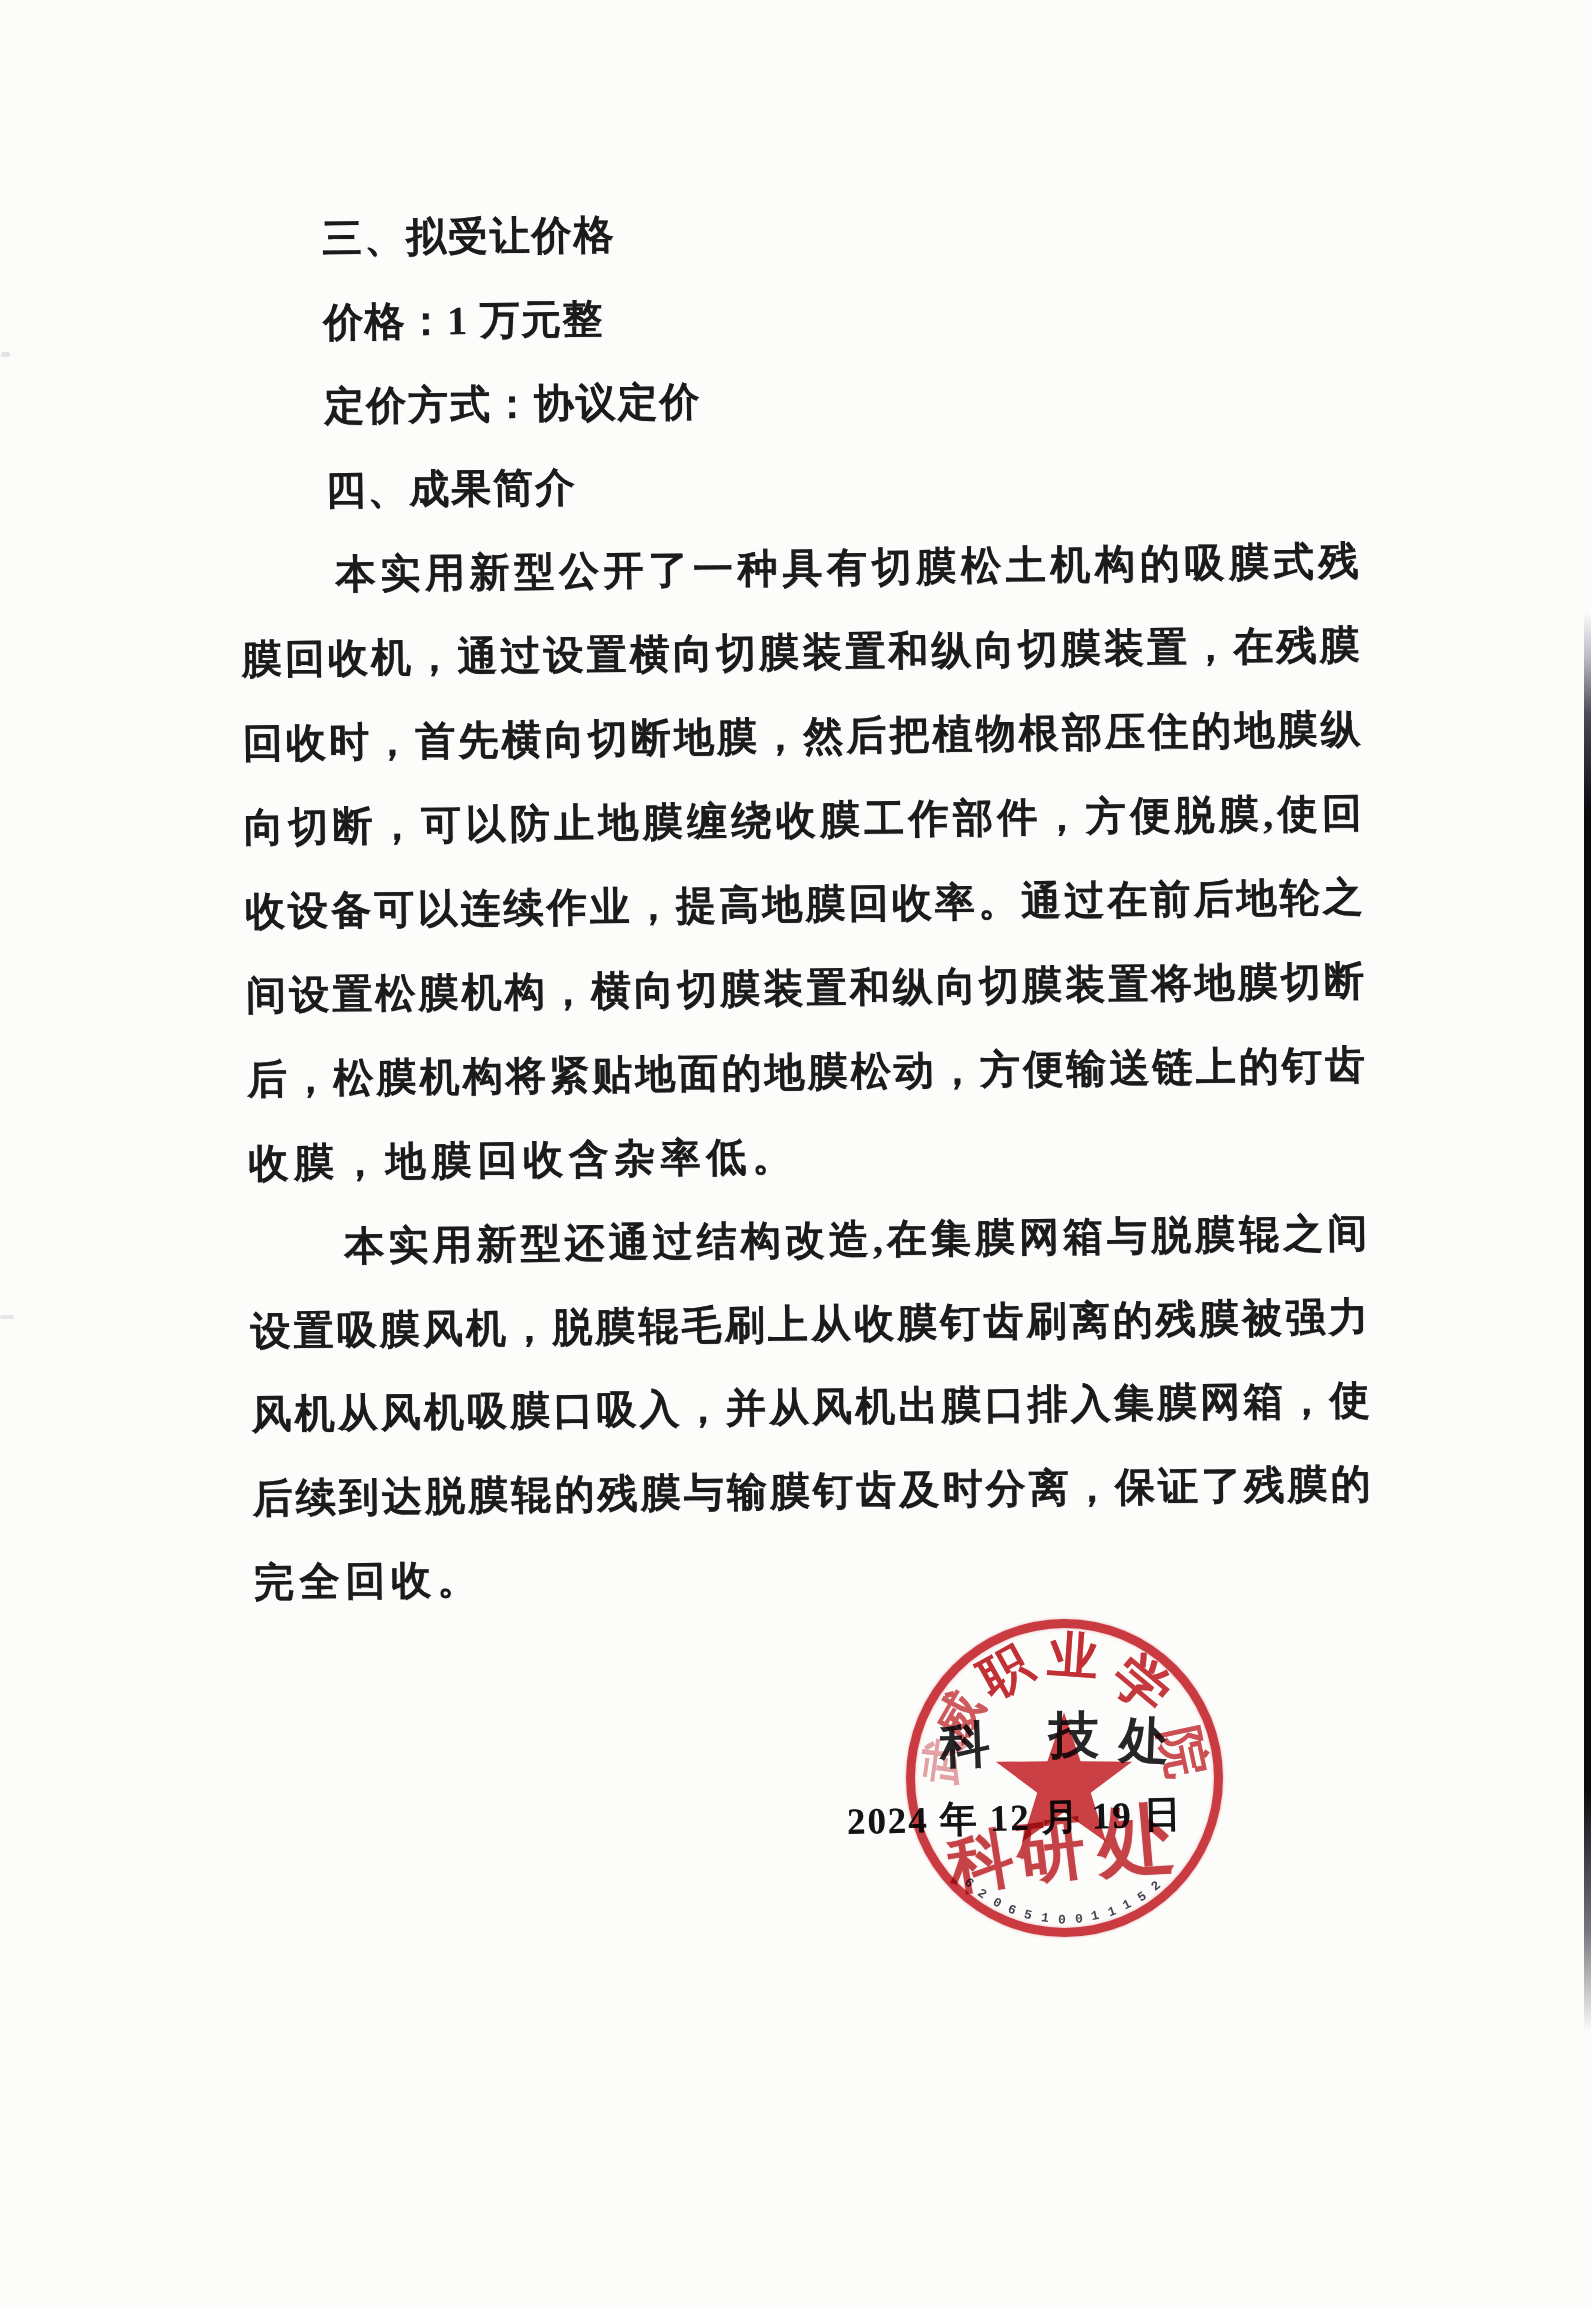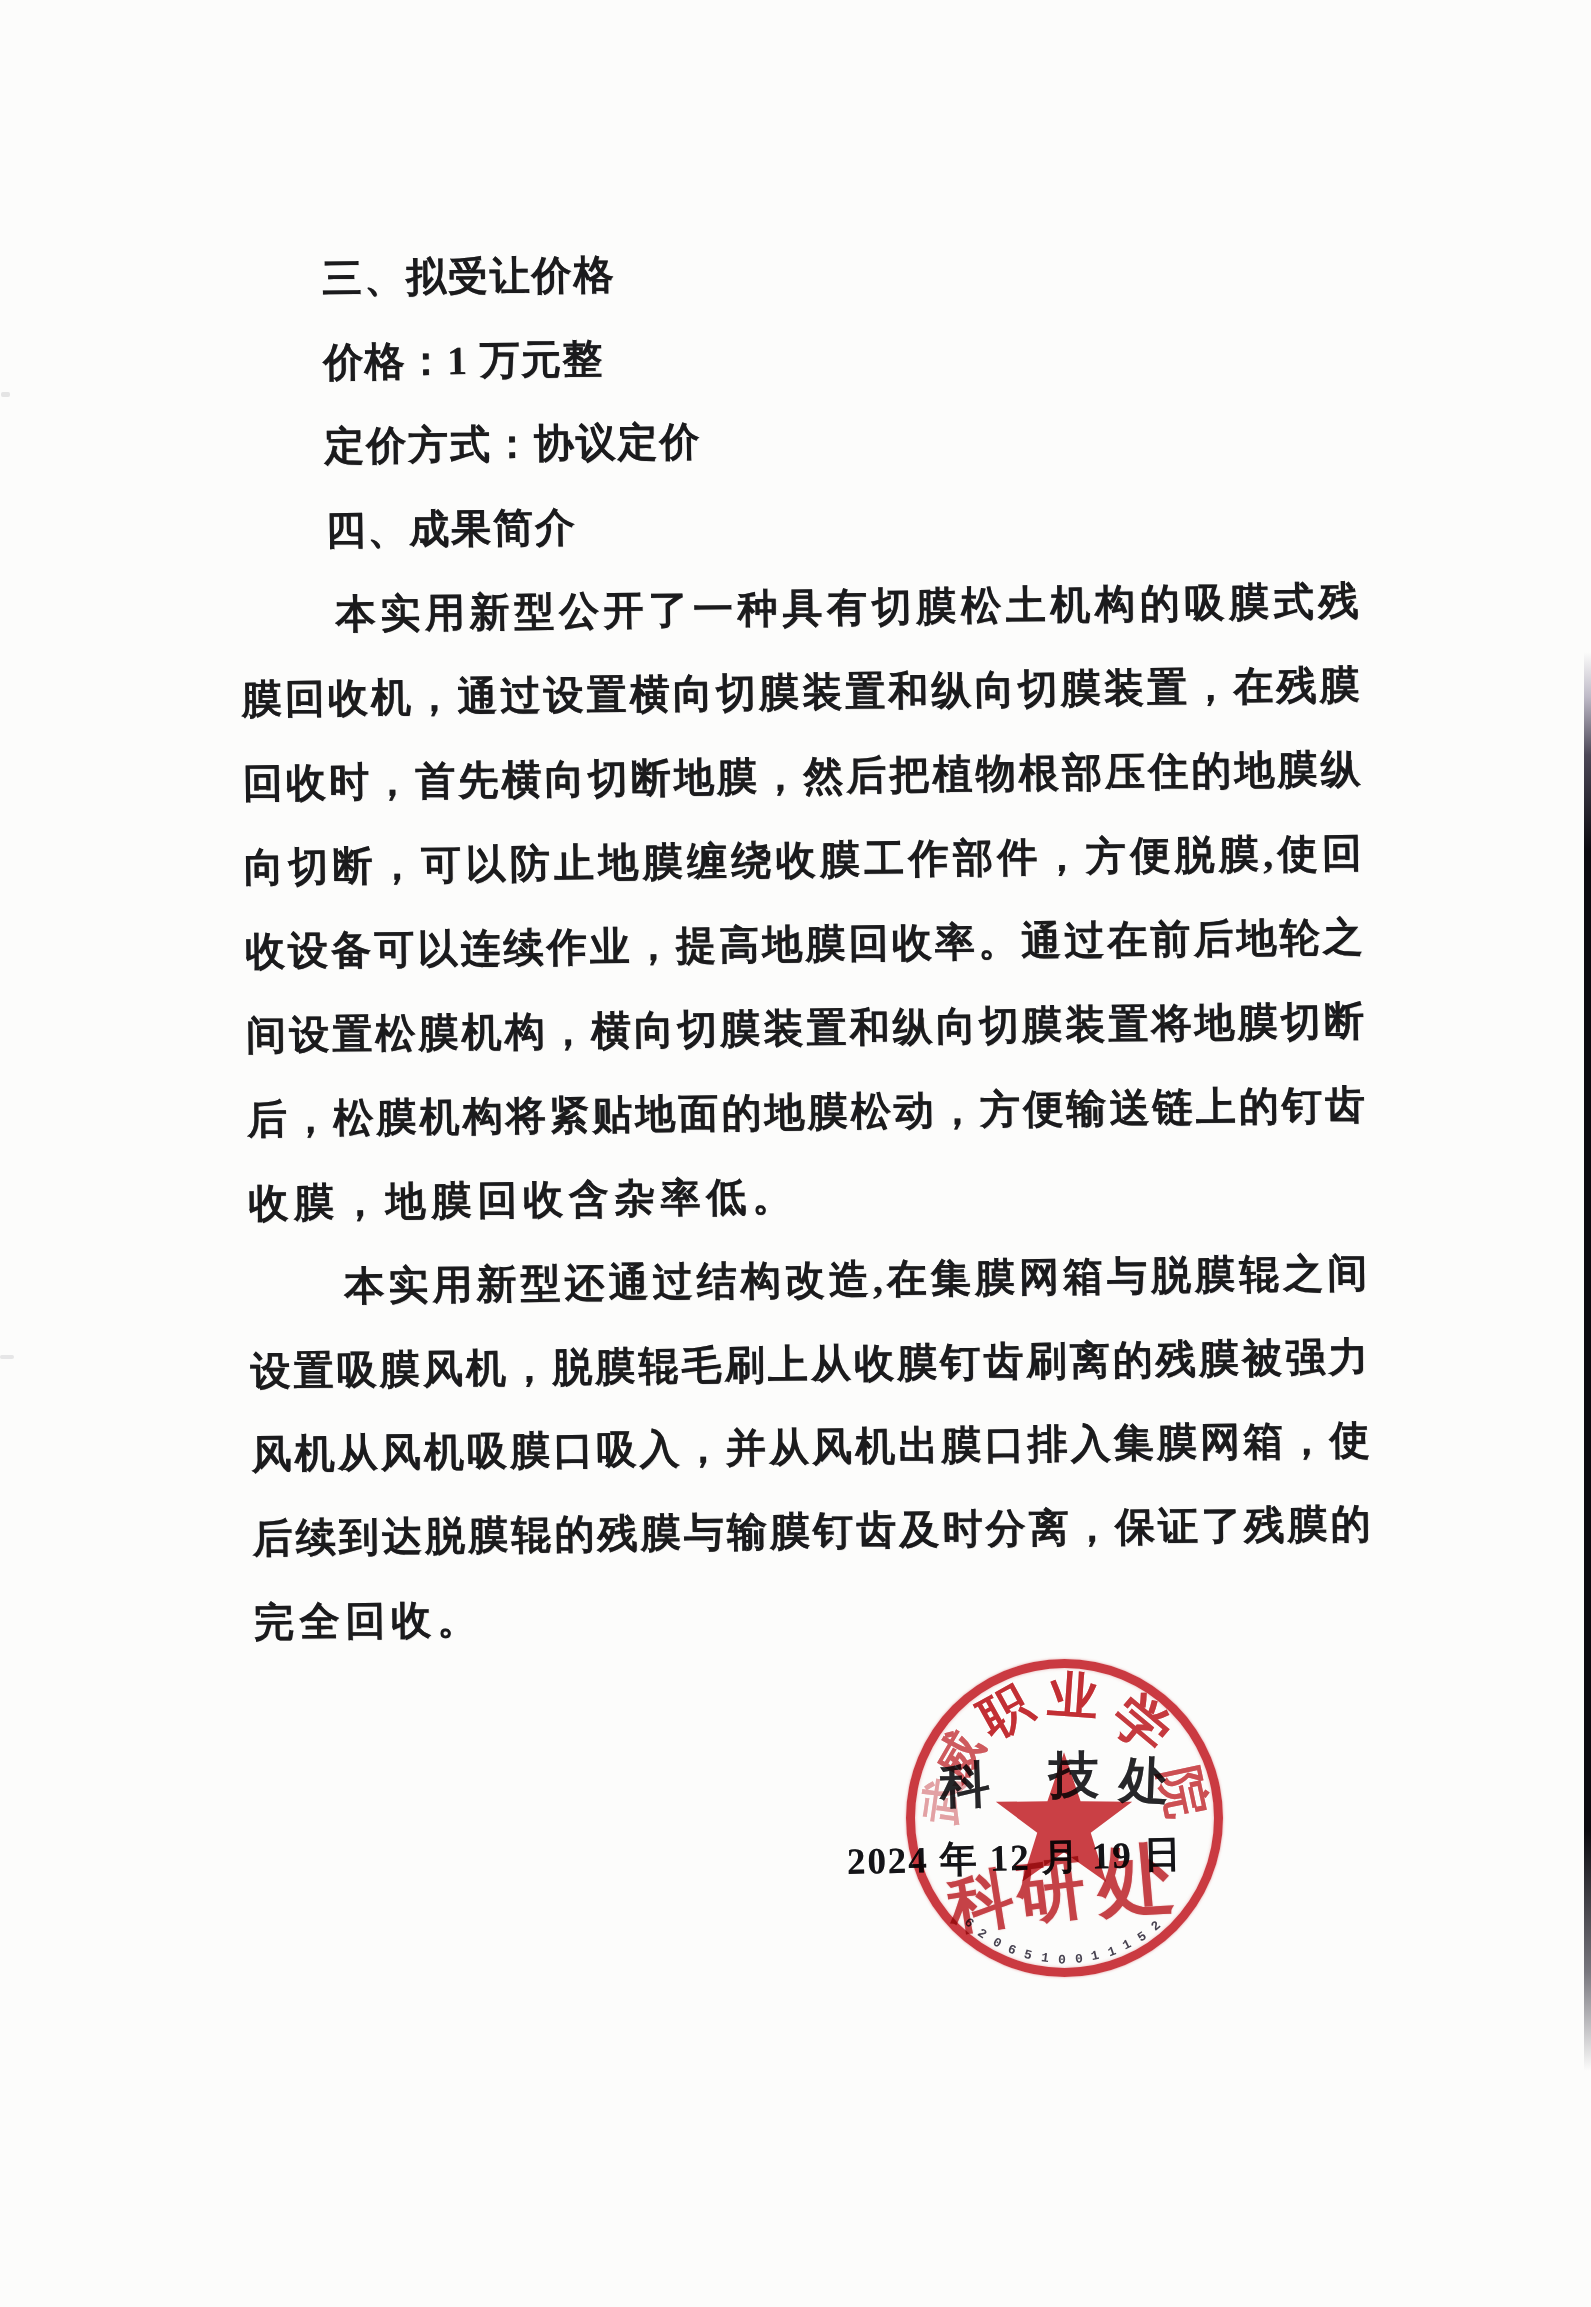--- a/index.html
+++ b/index.html
@@ -1,21 +1,21 @@
 <!DOCTYPE html>
 <html style="font-size:10.3px"><head>
 <meta charset="utf-8">
 <style>
   html,body{margin:0;padding:0;}
   body{
     width:1592px;height:2307px;position:relative;overflow:hidden;
     background:#fcfcfb;
     font-family:"Liberation Serif","DejaVu Serif",serif;
   }
-  #page{position:absolute;inset:0;margin-top:40px;}
+  #page{position:absolute;inset:0;}
 
   
   #text-block{
     position:absolute;inset:0;
     transform:rotate(-0.75deg);
     transform-origin:237px 224px;
   }
   .ln{
     position:absolute;left:236px;width:1118px;
     font-size:40px;line-height:42px;font-weight:600;

